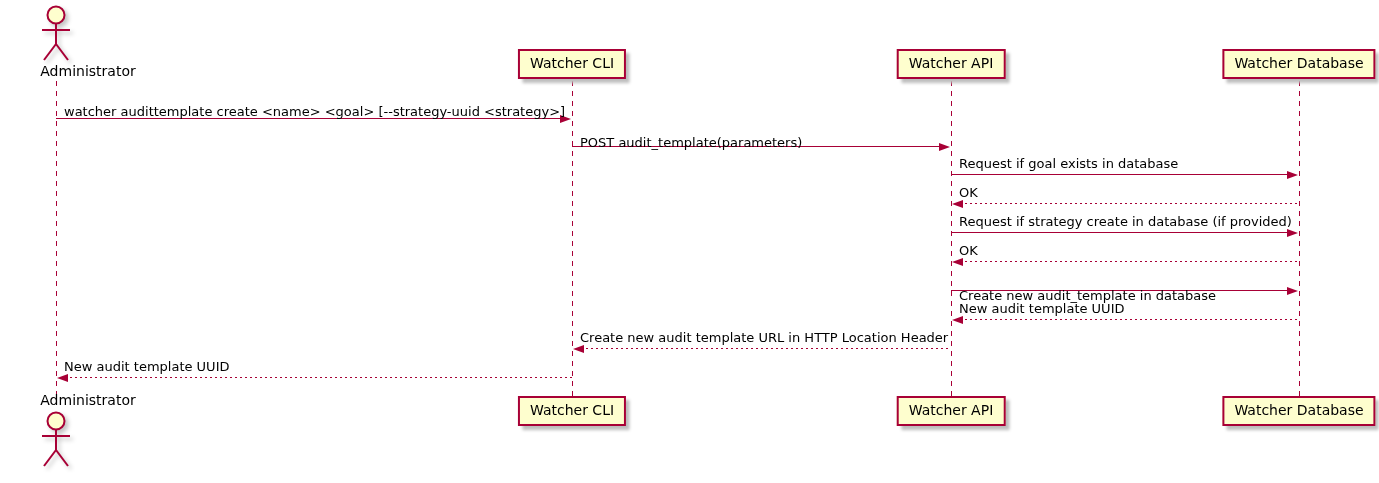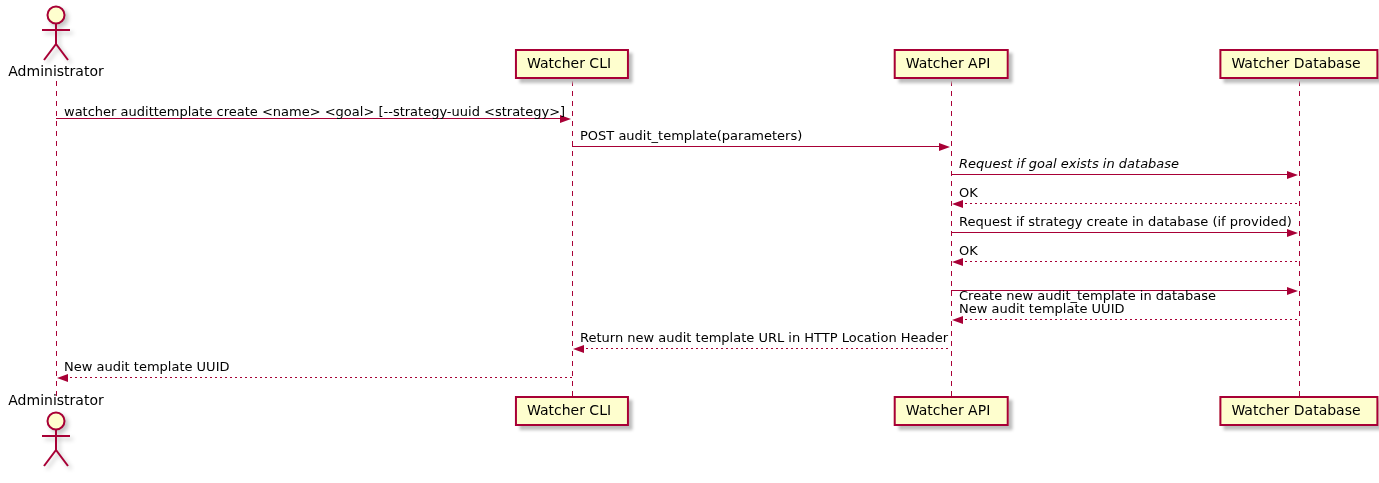--- a/index.html
+++ b/index.html
@@ -18,32 +18,33 @@
     position: absolute;
     width: 1px;
     background: repeating-linear-gradient(to bottom, var(--line) 0 5px, transparent 5px 10px);
   }
   .participant-box {
     position: absolute;
     transform: translateX(-50%);
     background: var(--fill);
     border: 2px solid var(--line);
     box-shadow: 4px 4px 3px #bdbdbd;
-    padding: 4px 16px 5px 10px;
+    padding: 4px 10px 5px 10px;
     font-size: 14px;
     color: #000000;
     white-space: nowrap;
     line-height: 17px;
   }
   .actor-label {
     position: absolute;
     transform: translateX(-50%);
     font-size: 14px;
     color: #000000;
     white-space: nowrap;
+    margin-left: 32px;
   }
   .actor-figure {
     position: absolute;
     transform: translateX(-50%);
     filter: drop-shadow(3px 3px 2px #c4c4c4);
   }
   .msg-label {
     position: absolute;
     font-size: 13px;
     color: #000000;
@@ -97,26 +98,26 @@
     <div class="participant-box" style="left: 1299px; top: 49px;">Watcher Database</div>
     <div class="participant-box" style="left: 1299px; top: 396px;">Watcher Database</div>
     <div>
       <div class="msg-line solid" style="left: 56px; width: 507px; top: 118px;"></div>
       <div class="msg-head right" style="top: 115px; left: 560px;"></div>
       <div class="msg-label" style="left: 64px; top: 104px;">watcher audittemplate create &lt;name&gt; &lt;goal&gt; [--strategy-uuid &lt;strategy&gt;]</div>
     </div>
     <div>
       <div class="msg-line solid" style="left: 572px; width: 370px; top: 146px;"></div>
       <div class="msg-head right" style="top: 143px; left: 939px;"></div>
-      <div class="msg-label" style="left: 580px; top: 128px;">POST audit_template(parameters)</div>
+      <div class="msg-label" style="left: 580px; top: 135px;">POST audit_template(parameters)</div>
     </div>
     <div>
       <div class="msg-line solid" style="left: 951px; width: 339px; top: 174px;"></div>
       <div class="msg-head right" style="top: 171px; left: 1287px;"></div>
-      <div class="msg-label" style="left: 959px; top: 156px; font-style: italic;">Request if goal exists in database</div>
+      <div class="msg-label" style="left: 959px; top: 156px;">Request if goal exists in database</div>
     </div>
     <div>
       <div class="msg-line dashed" style="left: 960px; width: 339px; top: 203px;"></div>
       <div class="msg-head left" style="top: 200px; left: 952px;"></div>
       <div class="msg-label" style="left: 959px; top: 185px;">OK</div>
     </div>
     <div>
       <div class="msg-line solid" style="left: 951px; width: 339px; top: 232px;"></div>
       <div class="msg-head right" style="top: 229px; left: 1287px;"></div>
       <div class="msg-label" style="left: 959px; top: 214px;">Request if strategy create in database (if provided)</div>
@@ -132,20 +133,20 @@
       <div class="msg-label" style="left: 959px; top: 288px;">Create new audit_template in database</div>
     </div>
     <div>
       <div class="msg-line dashed" style="left: 960px; width: 339px; top: 319px;"></div>
       <div class="msg-head left" style="top: 316px; left: 952px;"></div>
       <div class="msg-label" style="left: 959px; top: 301px;">New audit template UUID</div>
     </div>
     <div>
       <div class="msg-line dashed" style="left: 581px; width: 370px; top: 348px;"></div>
       <div class="msg-head left" style="top: 345px; left: 573px;"></div>
-      <div class="msg-label" style="left: 580px; top: 330px;">Return new audit template URL in HTTP Location Header</div>
+      <div class="msg-label" style="left: 580px; top: 330px;">Create new audit template URL in HTTP Location Header</div>
     </div>
     <div>
       <div class="msg-line dashed" style="left: 65px; width: 507px; top: 377px;"></div>
       <div class="msg-head left" style="top: 374px; left: 57px;"></div>
       <div class="msg-label" style="left: 64px; top: 359px;">New audit template UUID</div>
     </div>
   </div>
 
 </body></html>

